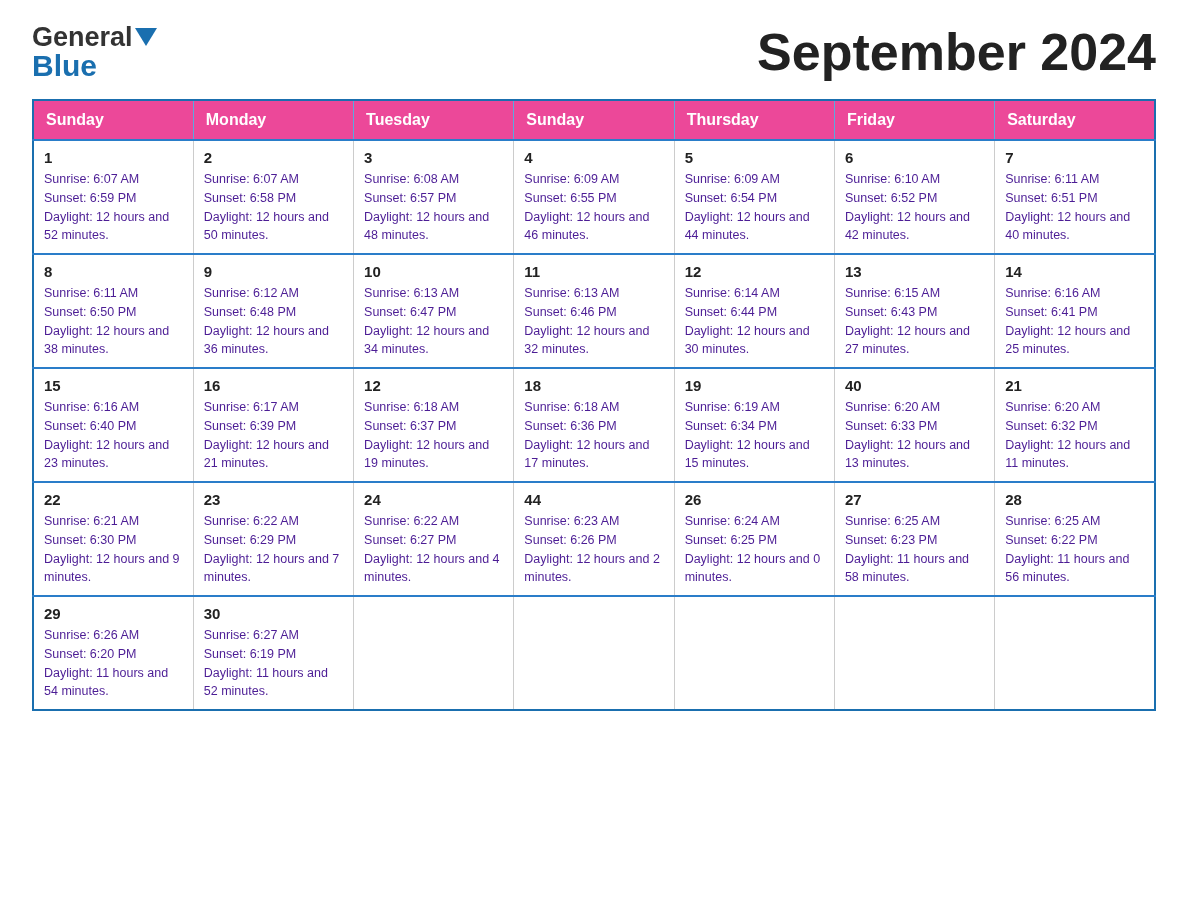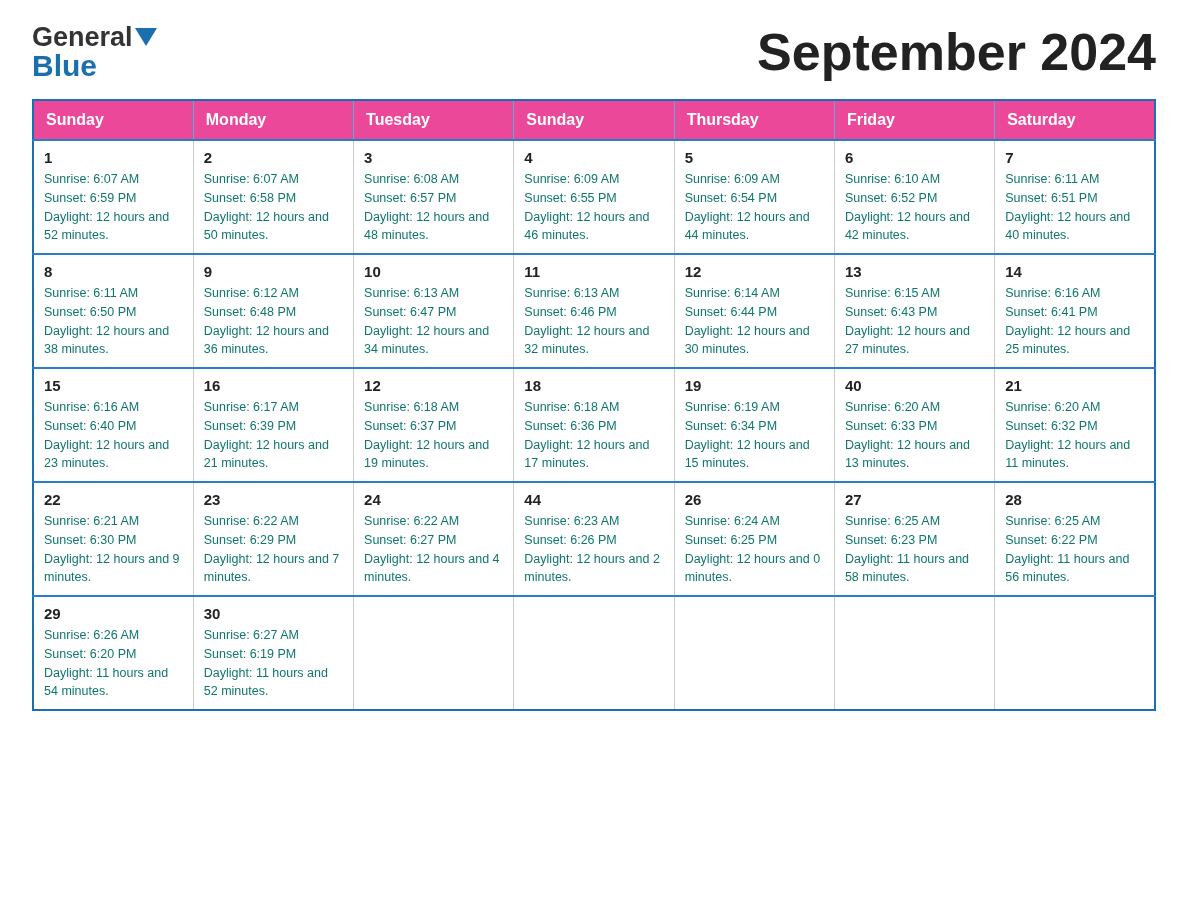--- a/index.html
+++ b/index.html
@@ -82,21 +82,21 @@
     }
     .day-number {
       font-size: 15px;
       font-weight: bold;
       margin-bottom: 4px;
       display: block;
     }
     .day-info {
       font-size: 12.5px;
       line-height: 1.5;
-      color: #0f766e;
+      color: #4c1d95;
     }
     .empty-cell {
       background: #fff;
     }
   </style>
 </head>
 <body>
 
 <div class="header-row">
   <div class="logo-area">

